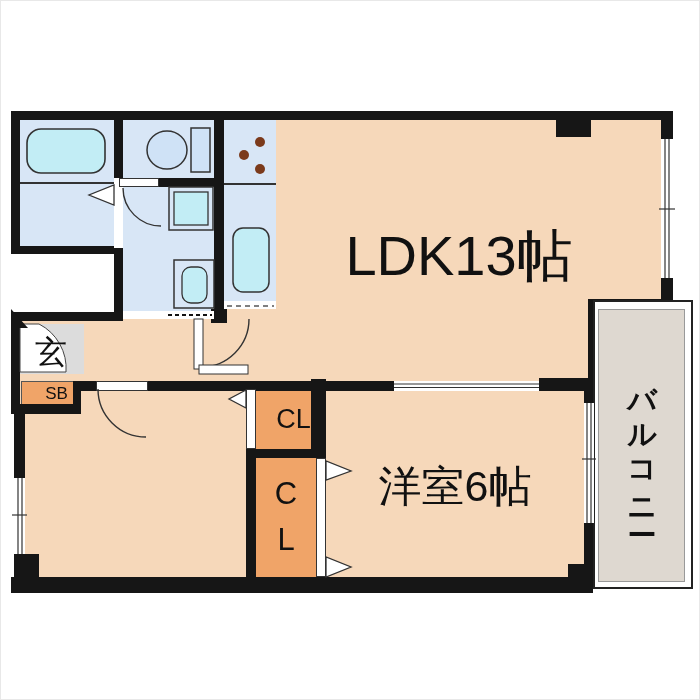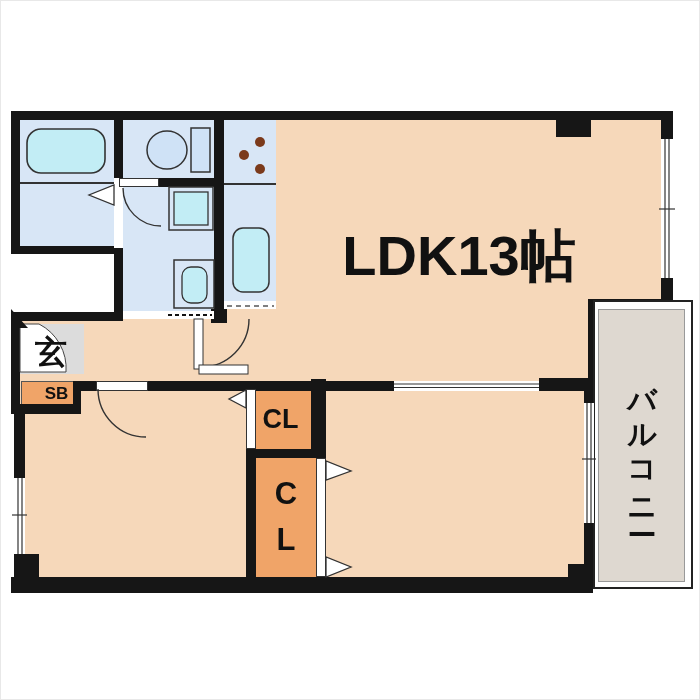--- a/index.html
+++ b/index.html
@@ -6,21 +6,21 @@
   #stage{position:relative;width:700px;height:700px;background:#fff;border:1px solid #e8e8e8;box-sizing:border-box;
          font-family:"Liberation Sans","DejaVu Sans",sans-serif;overflow:hidden;}
   .abs{position:absolute;}
   .floor-peach{background:var(--floor);}
   .floor-blue{background:var(--room_blue);}
   .orange{background:var(--closet);}
   .gray{background:var(--genkan_gray);}
   .wall{background:var(--wall);}
   .white{background:#fff;}
   .thinline{background:#333;}
-  .label{color:var(--text);font-weight:bold;display:flex;align-items:center;justify-content:center;
+  .label{color:var(--text);font-weight:normal;display:flex;align-items:center;justify-content:center;
          white-space:nowrap;line-height:1;}
   #svg-overlay{position:absolute;left:0;top:0;pointer-events:none;}
   .vtext{writing-mode:vertical-rl;text-orientation:upright;letter-spacing:5px;}
 </style>
 </head>
 <body>
 
 <div id="stage">
 
   <div class="abs floor-peach" style="left:19px;top:118px;width:641px;height:260px;"></div>
@@ -139,20 +139,21 @@
 
     <line x1="393" y1="383" x2="538" y2="383" stroke="#333" stroke-width="1.2"></line>
     <line x1="393" y1="386.5" x2="538" y2="386.5" stroke="#333" stroke-width="1.2"></line>
 
     <line x1="167" y1="314" x2="211" y2="314" stroke="#111" stroke-width="2" stroke-dasharray="4 3"></line>
 
     <line x1="226" y1="305" x2="273" y2="305" stroke="#555" stroke-width="1.5" stroke-dasharray="5 4"></line>
   </svg>
 
   <div class="abs label" style="left:300px;top:222px;width:316px;height:66px;font-size:56px;">LDK13帖</div>
+  <div class="abs label" style="left:348px;top:460px;width:212px;height:50px;font-size:43px;">洋室6帖</div>
   <div class="abs label vtext" style="left:598px;top:308px;width:86px;height:273px;font-size:29px;font-weight:600;">バルコニー</div>
   <div class="abs label" style="left:30px;top:333px;width:40px;height:36px;font-size:32px;">玄</div>
   <div class="abs label" style="left:21px;top:381px;width:69px;height:22px;font-size:17px;">SB</div>
-  <div class="abs label" style="left:252px;top:396px;width:55px;height:44px;font-size:27px;">CL</div>
+  <div class="abs label" style="left:265px;top:396px;width:55px;height:44px;font-size:27px;">CL</div>
   <div class="abs label" style="left:255px;top:472px;width:60px;height:40px;font-size:31px;">C</div>
   <div class="abs label" style="left:255px;top:518px;width:60px;height:40px;font-size:31px;">L</div>
 
 </div>
 
 </body></html>

